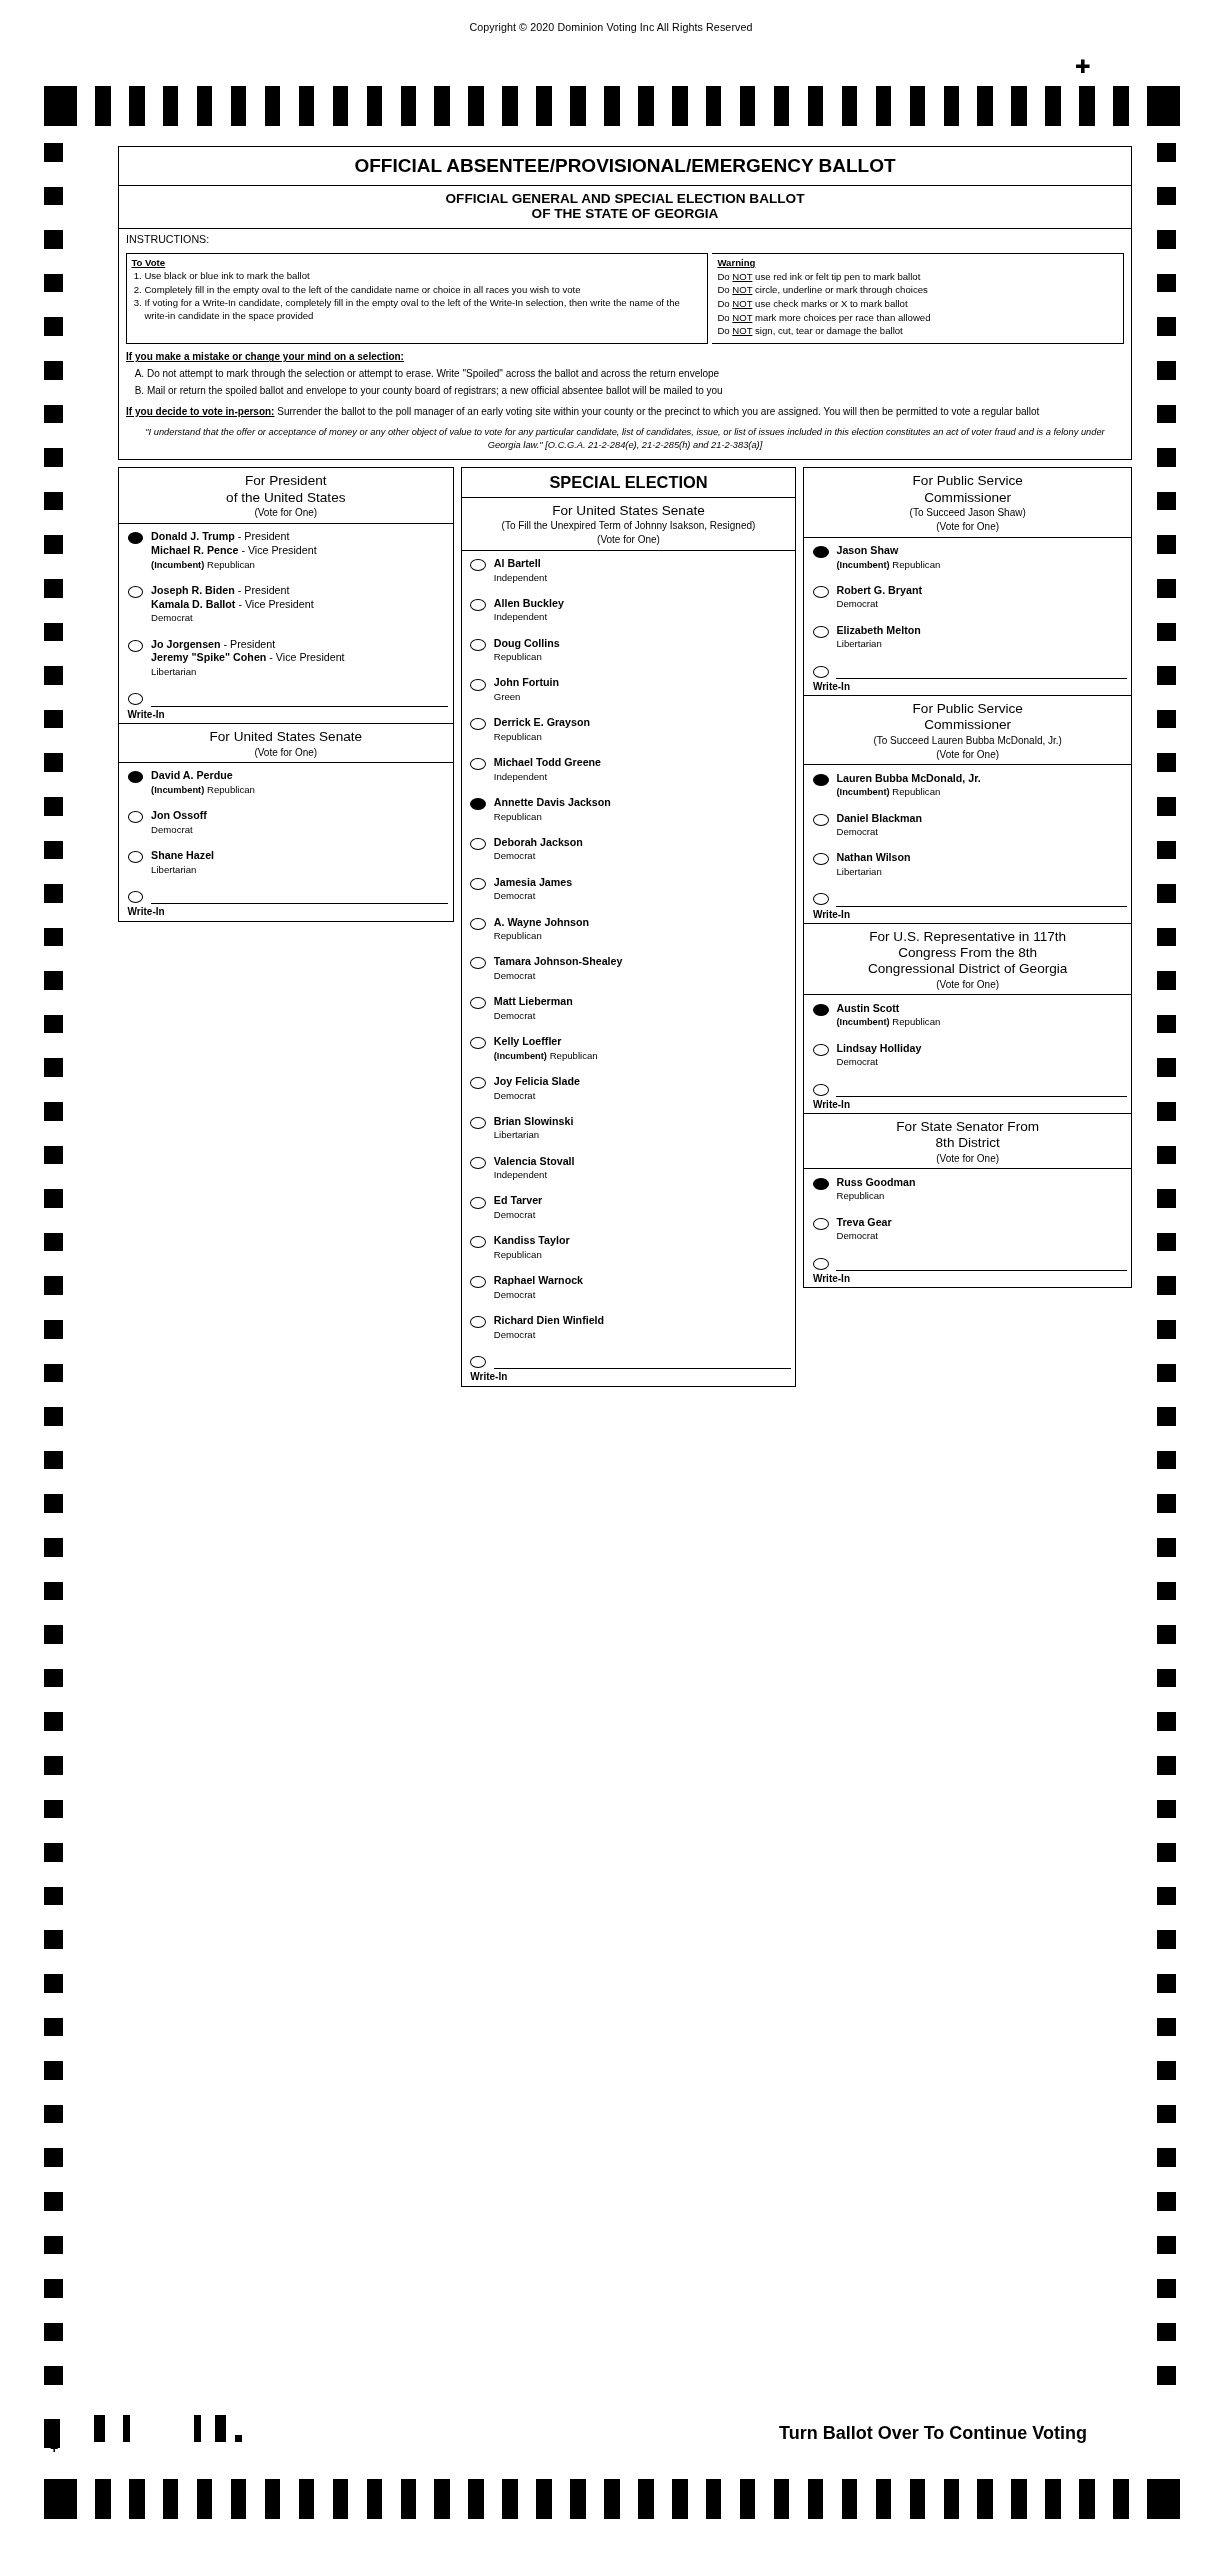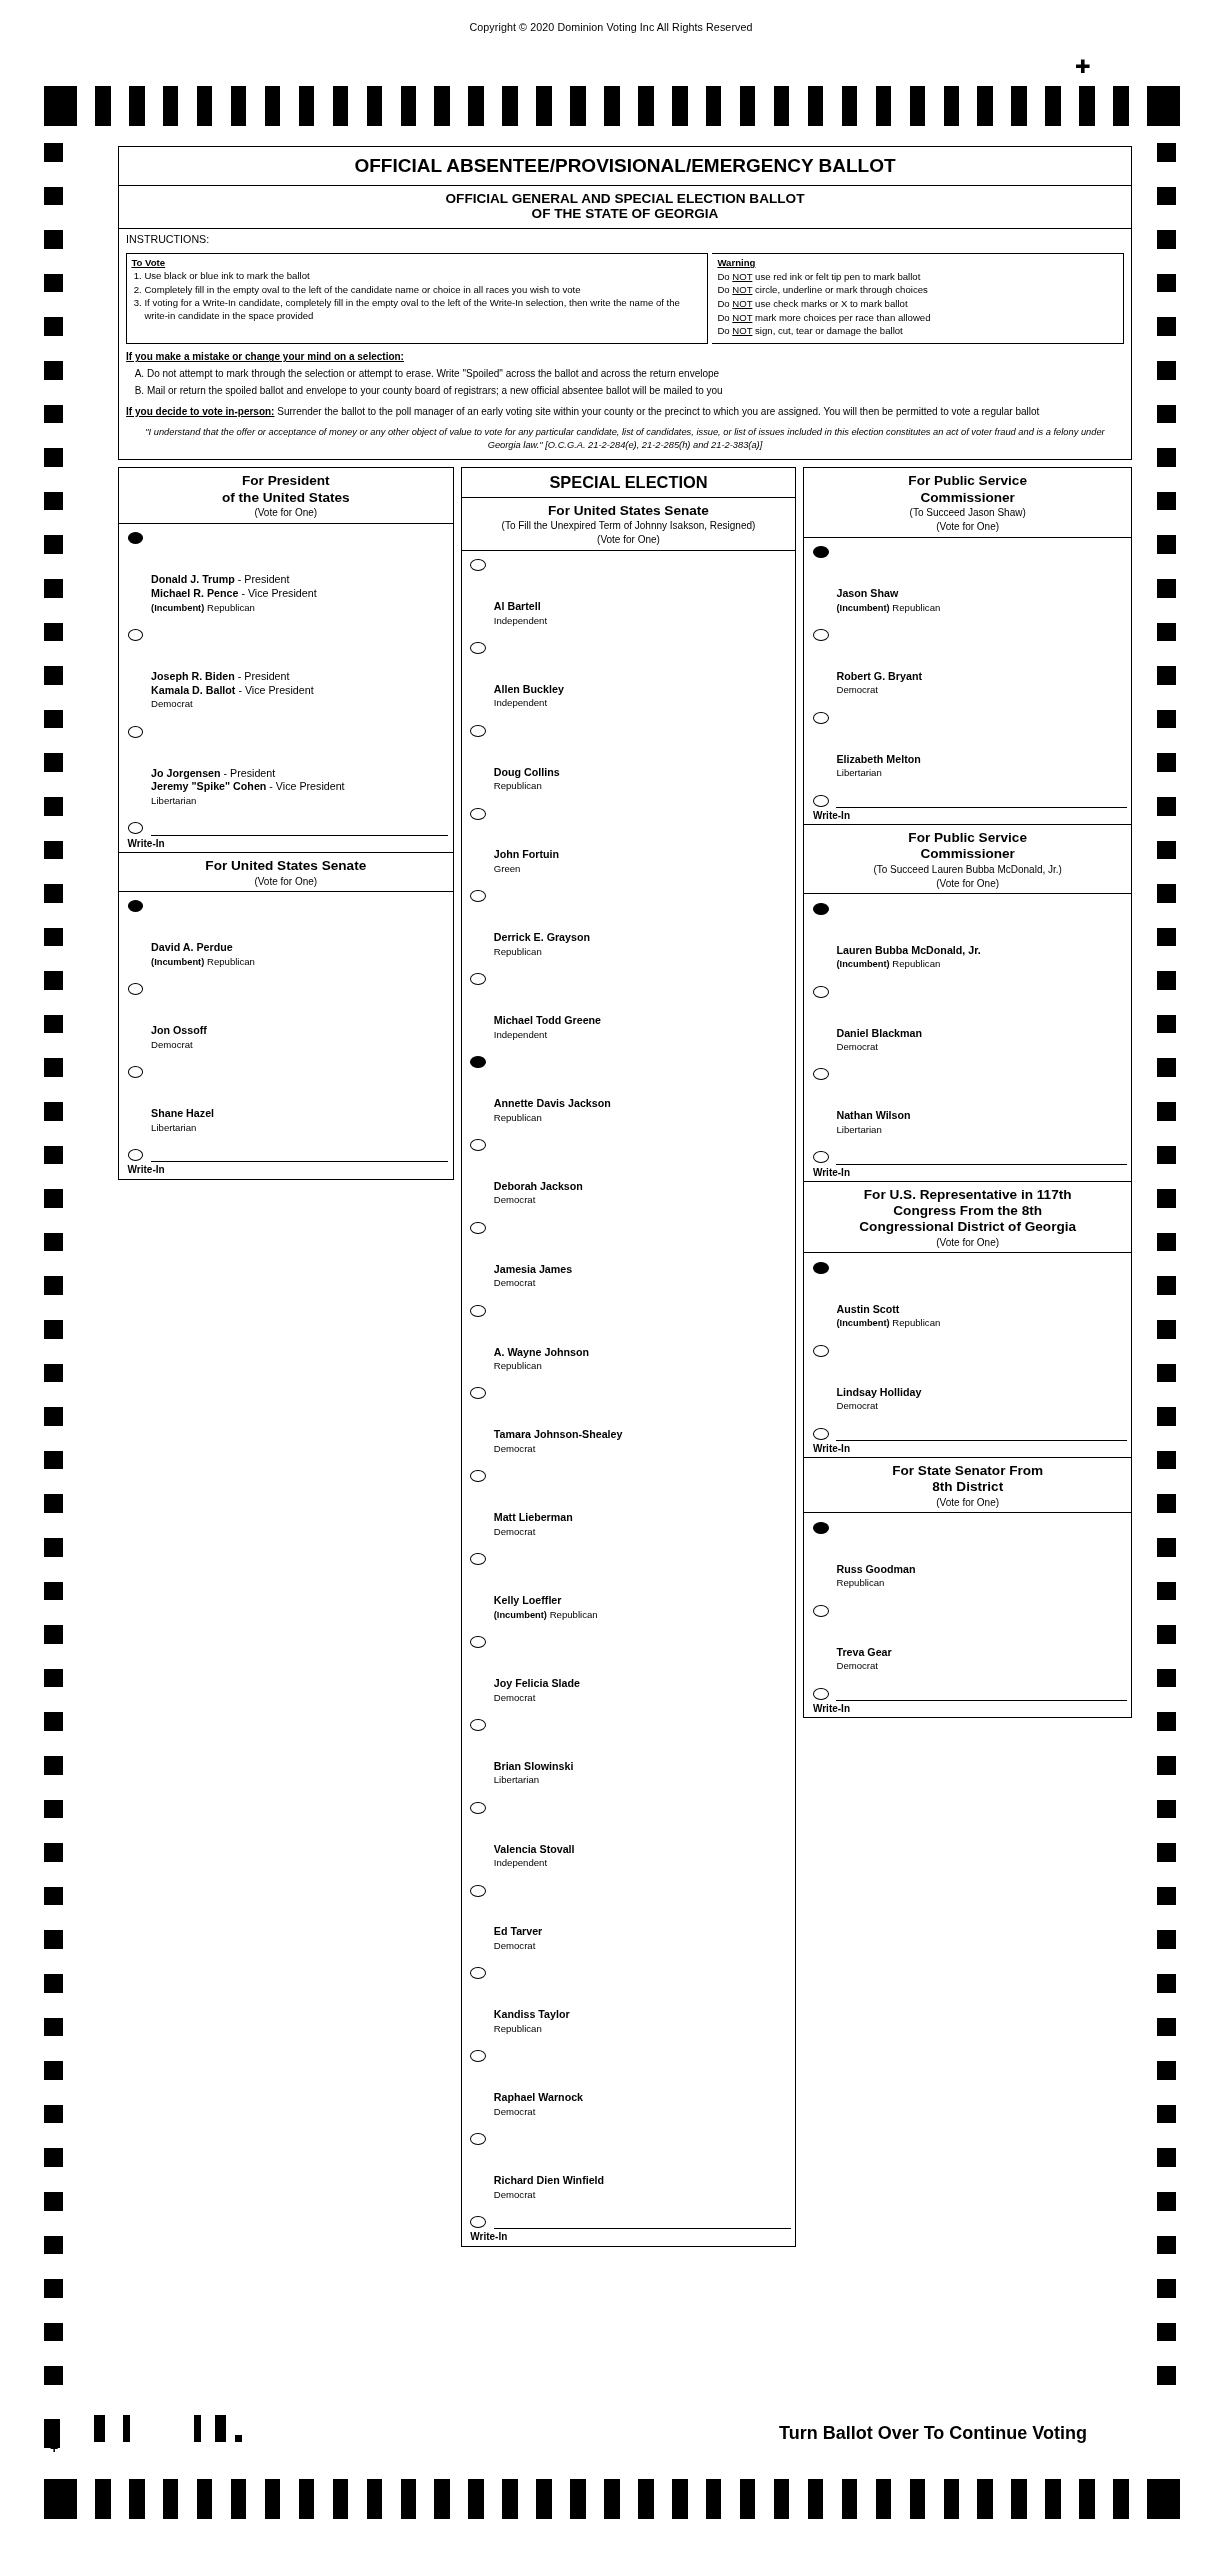--- a/index.html
+++ b/index.html
@@ -150,41 +150,41 @@
     margin-bottom:-1.4px;
     background:#fff;
   }
   .contest + .contest{margin-top:0;}
 
   .c-head{
     text-align:center;
     padding:5px 4.3px 4.3px 4.3px;
     border-bottom:0.7px solid #000;
   }
-  .c-title{font-size:13.6px;font-weight:bold;line-height:1.2;}
+  .c-title{font-size:13.6px;font-weight:normal;line-height:1.2;}
   .c-sub{font-size:10px;margin-top:1.4px;line-height:1.25;}
   .c-vote{font-size:10px;margin-top:1.4px;}
 
   .opt{
     display:flex;
     align-items:flex-start;
     padding:6.4px 4.3px 6.4px 8.6px;
     position:relative;
   }
   .oval{
     width:13.6px;height:10px;
     border:1.4px solid #000;
     border-radius:50%;
     margin-top:2.1px;
     margin-right:7.9px;
     flex:none;
     background:#fff;
   }
   .oval.filled{background:#000;}
-  .otext{font-size:10.7px;line-height:1.3;margin-top:43px;}
+  .otext{font-size:10.7px;line-height:1.3;}
   .otext .nm{font-weight:bold;}
   .otext .role{font-weight:normal;}
   .otext .party{font-size:9.6px;display:block;margin-top:0.7px;}
   .otext .party b{font-size:9.3px;}
   .wi-label{
     font-size:10px;font-weight:bold;
     padding:2.1px 0 3.6px 8.6px;
   }
   .wi-wrap{display:flex;align-items:flex-start;padding:6.4px 4.3px 0 8.6px;}
 </style>

